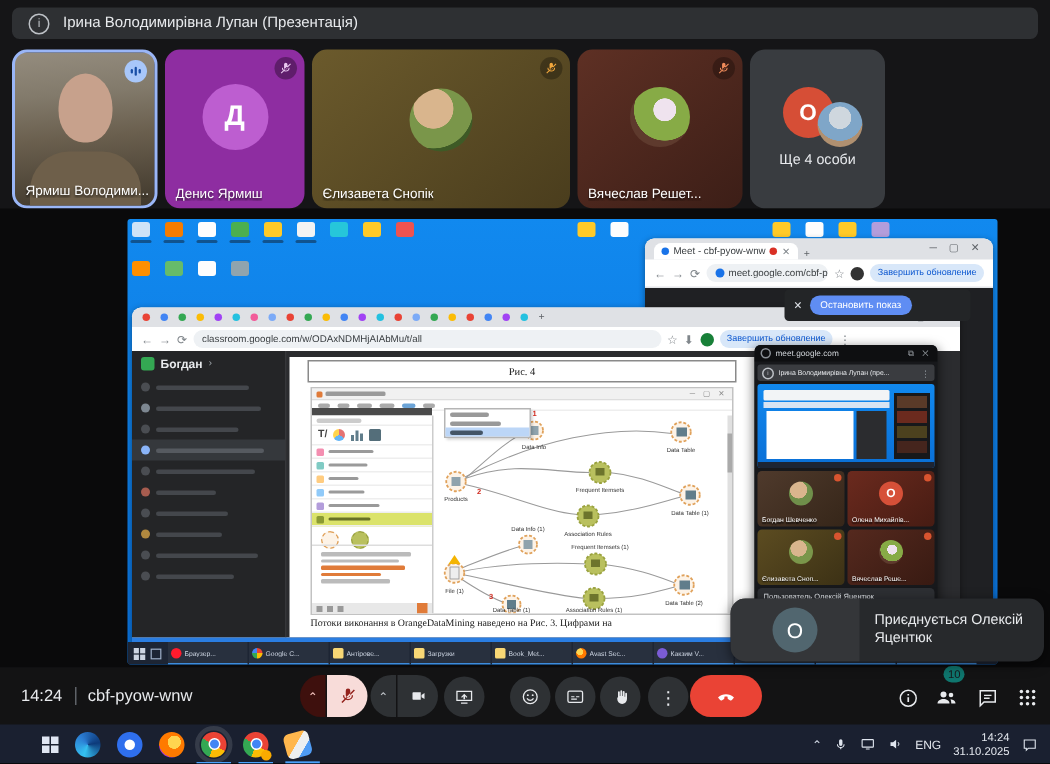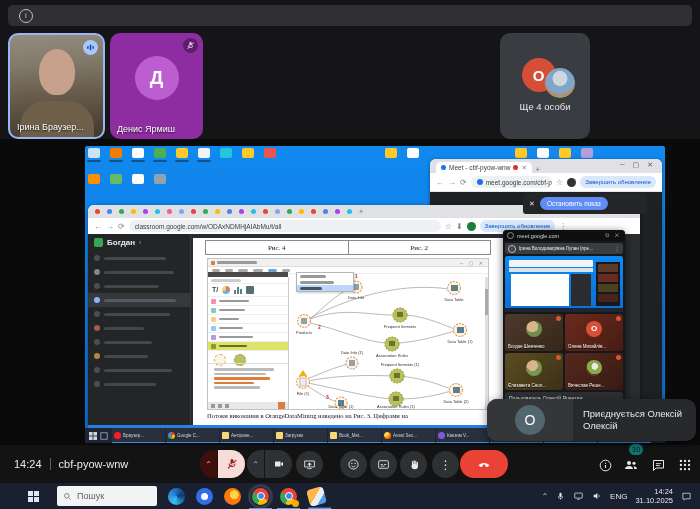--- a/index.html
+++ b/index.html
@@ -107,50 +107,69 @@
   .tray{position:absolute;right:0;top:483px;height:26px;display:flex;align-items:center;gap:8px;padding-right:8px;color:#dfe5ee}
   .clock{font-size:7.5px;line-height:9px;text-align:right;color:#e3e7ee}
 </style>
 </head>
 <body>
 
 <div class="app">
 
   <div class="banner">
     <span class="info-circ">i</span>
+    <span class="banner-txt">Ірина Володимирівна Лупан (Презентація)</span>
   </div>
 
   <div class="tile v1" style="left:8px;width:97px;border:2px solid #9ab6f7">
     <div class="torso"></div>
     <div class="head"></div>
     <span class="badge" style="background:#a8c7fa">
       <svg width="9" height="9" viewBox="0 0 12 12">
           <g fill="#174ea6">
             <rect x="1.5" y="4" width="2" height="4" rx="1"></rect>
             <rect x="5" y="2" width="2" height="8" rx="1"></rect>
             <rect x="8.5" y="4" width="2" height="4" rx="1"></rect>
           </g>
         </svg>
     </span>
-    <span class="tname">Ірина Браузер...</span>
+    <span class="tname">Ярмиш Володими...</span>
   </div>
 
   <div class="tile" style="left:110px;width:93px;background:#8e2da1">
     <div class="avatarc" style="position:absolute;left:50%;top:42%;transform:translate(-50%,-50%);width:44px;height:44px;background:#bd5ed0;color:#fff;font-size:19px">
         <span>Д</span>
       </div>
     <span class="badge" style="background:#5f1d6b">
       <svg width="9" height="9" viewBox="0 0 24 24">
           <path fill="#e9c9ef" d="M12 14a3 3 0 0 0 3-3V5a3 3 0 0 0-6 0v6a3 3 0 0 0 3 3zm5-3h1.8a6.8 6.8 0 0 1-6.8 6.8A6.8 6.8 0 0 1 5.2 11H7a5 5 0 0 0 10 0zM19.8 3.4l1.4 1.4L4.6 21.4l-1.4-1.4z"></path>
         </svg>
     </span>
     <span class="tname">Денис Ярмиш</span>
   </div>
 
-
+  <div class="tile" style="left:208px;width:172px;background:linear-gradient(140deg,#6b5a2c,#4a3d1d)">
+    <div class="avatarc ph-liza" style="position:absolute;left:50%;top:44%;transform:translate(-50%,-50%);width:42px;height:42px"></div>
+    <span class="badge" style="background:rgba(0,0,0,.28)">
+      <svg width="9" height="9" viewBox="0 0 24 24">
+          <path fill="#f0a63c" d="M12 14a3 3 0 0 0 3-3V5a3 3 0 0 0-6 0v6a3 3 0 0 0 3 3zm5-3h1.8a6.8 6.8 0 0 1-6.8 6.8A6.8 6.8 0 0 1 5.2 11H7a5 5 0 0 0 10 0zM19.8 3.4l1.4 1.4L4.6 21.4l-1.4-1.4z"></path>
+        </svg>
+    </span>
+    <span class="tname">Єлизавета Снопік</span>
+  </div>
+
+  <div class="tile" style="left:385px;width:110px;background:linear-gradient(140deg,#5e3024,#3c1e17)">
+    <div class="avatarc ph-vyach" style="position:absolute;left:50%;top:42%;transform:translate(-50%,-50%);width:40px;height:40px"></div>
+    <span class="badge" style="background:rgba(0,0,0,.28)">
+      <svg width="9" height="9" viewBox="0 0 24 24">
+          <path fill="#ef8b5a" d="M12 14a3 3 0 0 0 3-3V5a3 3 0 0 0-6 0v6a3 3 0 0 0 3 3zm5-3h1.8a6.8 6.8 0 0 1-6.8 6.8A6.8 6.8 0 0 1 5.2 11H7a5 5 0 0 0 10 0zM19.8 3.4l1.4 1.4L4.6 21.4l-1.4-1.4z"></path>
+        </svg>
+    </span>
+    <span class="tname">Вячеслав Решет...</span>
+  </div>
 
   <div class="tile" style="left:500px;width:90px;background:#393c40">
     <div class="avatarc" style="position:absolute;left:24%;top:40%;transform:translate(0,-50%);width:34px;height:34px;background:#d64e36;color:#fff;font-size:15px;z-index:1">
         <span>O</span>
       </div>
     <div class="avatarc ph-more" style="position:absolute;left:50%;top:33%;width:30px;height:30px;z-index:2"></div>
     <div style="position:absolute;left:0;right:0;top:64%;text-align:center;font-size:9.5px;color:#e8eaed">Ще 4 особи</div>
   </div>
 
 
@@ -301,21 +320,20 @@
               </div>
             <div class="cls-side-row">
                 <span class="cls-ic"></span>
                 <div class="cls-bar" style="width:52px"></div>
               </div>
           </div>
 
           <div class="doc">
             <div class="figrow">
               <div class="figcell">Рис. 4</div>
-              <div class="figcell">Рис. 2</div>
             </div>
 
             <div class="oapp">
               <div style="height:7px;background:#f1f1f1;border-bottom:1px solid #ddd;display:flex;align-items:center;gap:2px;padding:0 3px">
                 <span style="width:4px;height:4px;background:#e07b39;border-radius:1px"></span>
                 <span style="width:40px;height:2.5px;background:#9a9a9a;border-radius:1px"></span>
                 <span style="margin-left:auto;font-size:5px;color:#888;letter-spacing:2px">─ ▢ ✕</span>
               </div>
               <div style="height:6px;background:#fff;display:flex;align-items:center;gap:5px;padding:0 4px;border-bottom:1px solid #eee">
                 <span class="cls-bar" style="width:8px;background:#aaa"></span>
@@ -590,21 +608,21 @@
   </div>
 
   <div class="toast">
     <div class="toast-l">
       <div class="toast-av">
           <span>O</span>
         </div>
     </div>
     <div class="toast-r">
       <span>Приєднується Олексій</span>
-      <span>Олексій</span>
+      <span>Яцентюк</span>
     </div>
   </div>
 
   <div class="ctlbar">
     <div style="position:absolute;left:14px;top:458px;font-size:11px;color:#e8eaed;display:flex;gap:8px;align-items:center;top:13px">
       <span>14:24</span>
       <span style="width:1px;height:12px;background:#5f6368;display:inline-block"></span>
       <span>cbf-pyow-wnw</span>
     </div>
   </div>
@@ -697,27 +715,20 @@
       </svg>
   </div>
 
   <div class="osbar">
     <div class="winlogo">
         <span></span>
         <span></span>
         <span></span>
         <span></span>
       </div>
-    <div class="srch">
-      <svg width="9" height="9" viewBox="0 0 24 24">
-          <circle cx="10" cy="10" r="6" fill="none" stroke="#5f6368" stroke-width="2"></circle>
-          <path d="M15 15l5 5" stroke="#5f6368" stroke-width="2"></path>
-        </svg>
-      <span style="font-size:9px;color:#5f6368">Пошук</span>
-    </div>
     <div class="tbicon" style="background:conic-gradient(from 200deg,#35c1f1,#2b7cd3,#0d3a7a,#35c1f1)"></div>
     <div class="tbicon" style="background:#2f6fed">
         <span style="position:absolute;left:5px;top:5px;width:7px;height:7px;border-radius:50%;background:#fff"></span>
       </div>
     <div class="tbicon" style="background:radial-gradient(circle at 60% 40%,#ffd54f 0 30%,#ff7a00 31% 70%,#b03bbf 71%)"></div>
     <div class="tbicon tb-active" style="background:conic-gradient(#ea4335 0 120deg,#fbbc05 0 200deg,#34a853 0 300deg,#ea4335 0)">
       <span style="position:absolute;left:4.5px;top:4.5px;width:8px;height:8px;border-radius:50%;background:#4285f4;border:1.5px solid #fff;box-sizing:border-box"></span>
       <span class="underl"></span>
     </div>
     <div class="tbicon" style="background:conic-gradient(#ea4335 0 120deg,#fbbc05 0 200deg,#34a853 0 300deg,#ea4335 0)">

